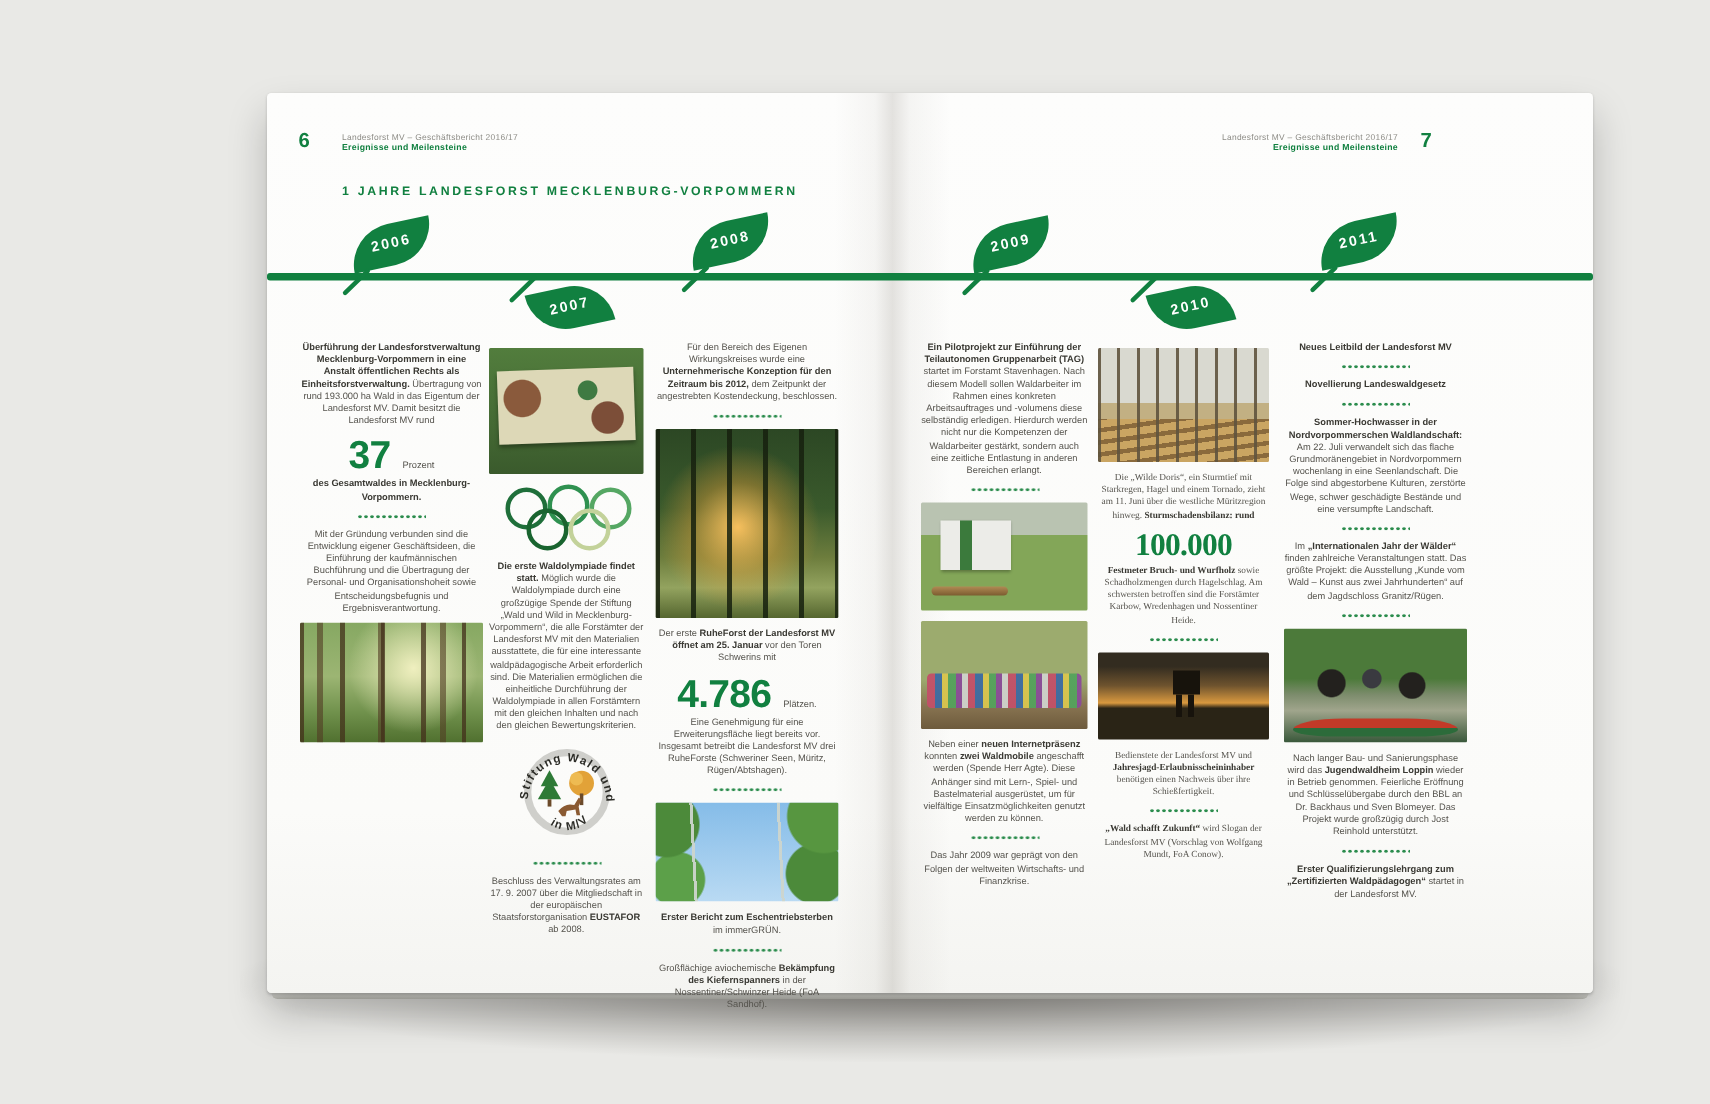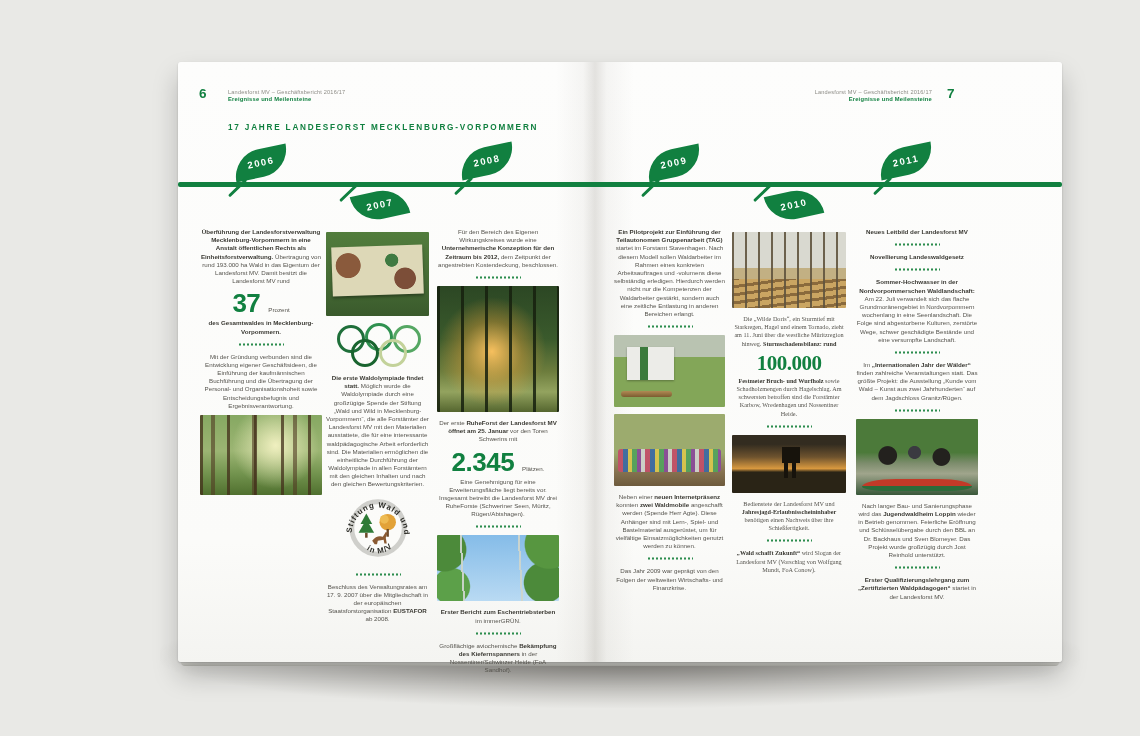--- a/index.html
+++ b/index.html
@@ -140,21 +140,21 @@
     <div class="hdr" id="hdr-left">
       <div class="doc-line1">Landesforst MV – Geschäftsbericht 2016/17</div>
       <div class="doc-line2">Ereignisse und Meilensteine</div>
     </div>
     <div class="hdr" id="hdr-right">
       <div class="doc-line1">Landesforst MV – Geschäftsbericht 2016/17</div>
       <div class="doc-line2">Ereignisse und Meilensteine</div>
     </div>
     <div class="pagenum" id="pn-right">7</div>
 
-    <div class="headline">17 JAHRE LANDESFORST MECKLENBURG-VORPOMMERN</div>
+    <div class="headline">1 JAHRE LANDESFORST MECKLENBURG-VORPOMMERN</div>
 
     <div class="tl-bar"></div>
     <div class="leaf above" id="leaf-0">
         <span class="yr">2006</span>
       </div>
     <div class="leaf below" id="leaf-1">
         <span class="yr">2007</span>
       </div>
     <div class="leaf above" id="leaf-2">
         <span class="yr">2008</span>
@@ -208,21 +208,21 @@
           </svg></div>
         <div class="dots"></div>
         <div class="para"><span>Beschluss des Verwaltungsrates am 17. 9. 2007 über die Mitgliedschaft in der europäischen Staatsforstorganisation </span><span class="b">EUSTAFOR</span><span> ab 2008.</span></div>
       </div>
     <div class="col" id="col-2">
         <div class="para"><span>Für den Bereich des Eigenen Wirkungskreises wurde eine </span><span class="b">Unternehmerische Konzeption für den Zeitraum bis 2012,</span><span> dem Zeitpunkt der angestrebten Kostendeckung, beschlossen.</span></div>
         <div class="dots"></div>
         <div class="photo ph-sunray" style="height: 126px;"></div>
         <div class="para"><span>Der erste </span><span class="b">RuheForst der Landesforst MV öffnet am 25. Januar</span><span> vor den Toren Schwerins mit</span></div>
         <div class="bigrow">
-          <span class="num">2.345</span>
+          <span class="num">4.786</span>
           <span class="side">Plätzen.</span>
         </div>
         <div class="para"><span>Eine Genehmigung für eine Erweiterungsfläche liegt bereits vor. Insgesamt betreibt die Landesforst MV drei RuheForste (Schweriner Seen, Müritz, Rügen/Abtshagen).</span></div>
         <div class="dots"></div>
         <div class="photo ph-ashsky" style="height: 66px;"></div>
         <div class="para"><span class="b">Erster Bericht zum Eschentriebsterben</span><span> im immerGRÜN.</span></div>
         <div class="dots"></div>
         <div class="para"><span>Großflächige aviochemische </span><span class="b">Bekämpfung des Kiefernspanners</span><span> in der Nossentiner/Schwinzer Heide (FoA Sandhof).</span></div>
       </div>
     <div class="col" id="col-3">

